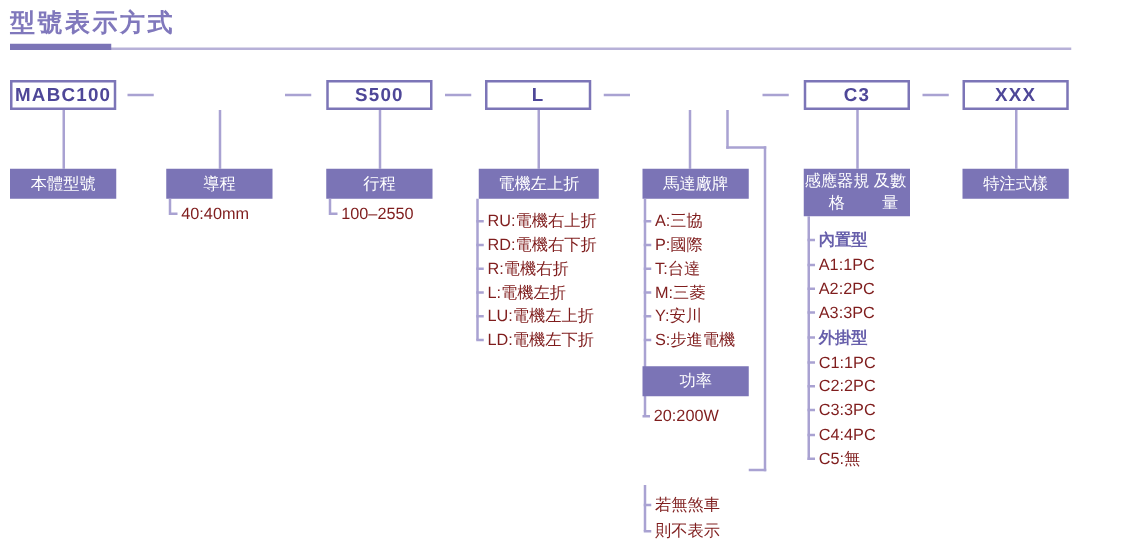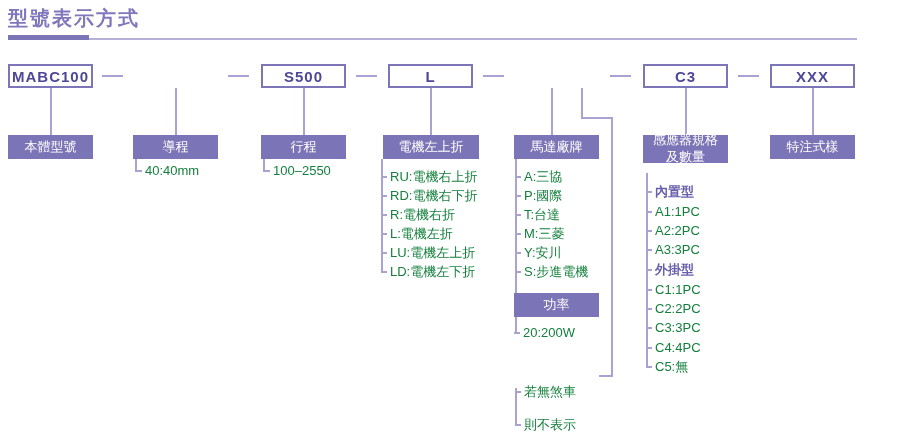--- a/index.html
+++ b/index.html
@@ -15,26 +15,26 @@
   .rule-thick{position:absolute;left:8px;top:35px;width:81px;height:5px;background:#7b74b6;}
   .code-box{
     position:absolute;top:64px;height:24px;width:85px;box-sizing:border-box;
     border:2px solid #7c75b7;background:#fff;color:#4e4798;font-weight:bold;
     font-size:15px;letter-spacing:1px;display:flex;align-items:center;justify-content:center;
   }
   .label-box{
     position:absolute;top:135px;width:85px;height:24px;background:#7b74b6;color:#fff;
     font-size:13px;display:flex;align-items:center;justify-content:center;text-align:center;
   }
-  .label-box.tall{height:28px;flex-direction:column;line-height:1.3;}
+  .label-box.tall{height:38px;flex-direction:row;line-height:1.3;}
   .dash{position:absolute;top:75px;height:2px;width:21px;background:#a9a2d2;}
   .vline{position:absolute;width:2px;background:#a9a2d2;}
   .hline{position:absolute;height:2px;background:#a9a2d2;}
   .li{
-    position:absolute;font-size:13px;color:#15803d;white-space:nowrap;line-height:16px;
+    position:absolute;font-size:13px;color:#7f1d1d;white-space:nowrap;line-height:16px;
   }
   .li::before{
     content:"";position:absolute;left:-9px;top:7px;width:6px;height:2px;background:#a9a2d2;
   }
   .li.head{color:#675fab;font-weight:bold;}
 </style>
 </head>
 <body>
 
 <div class="canvas">
@@ -99,21 +99,21 @@
   <div class="li" style="left:524px;top:188px">P:國際</div>
   <div class="li" style="left:524px;top:207px">T:台達</div>
   <div class="li" style="left:524px;top:226px">M:三菱</div>
   <div class="li" style="left:524px;top:245px">Y:安川</div>
   <div class="li" style="left:524px;top:264px">S:步進電機</div>
 
   <div class="label-box" style="left:514px;top:293px">功率</div>
   <div class="li" style="left:523px;top:325px">20:200W</div>
 
   <div class="vline" style="left:515px;top:388px;height:37px"></div>
-  <div class="li" style="left:524px;top:384px">若無煞車</div>
+  <div class="li" style="left:524px;top:396px">若無煞車</div>
   <div class="li" style="left:524px;top:417px">則不表示</div>
 
   <div class="vline" style="left:646px;top:173px;height:195px"></div>
   <div class="li head" style="left:655px;top:184px">內置型</div>
   <div class="li" style="left:655px;top:204px">A1:1PC</div>
   <div class="li" style="left:655px;top:223px">A2:2PC</div>
   <div class="li" style="left:655px;top:242px">A3:3PC</div>
   <div class="li head" style="left:655px;top:262px">外掛型</div>
   <div class="li" style="left:655px;top:282px">C1:1PC</div>
   <div class="li" style="left:655px;top:301px">C2:2PC</div>

